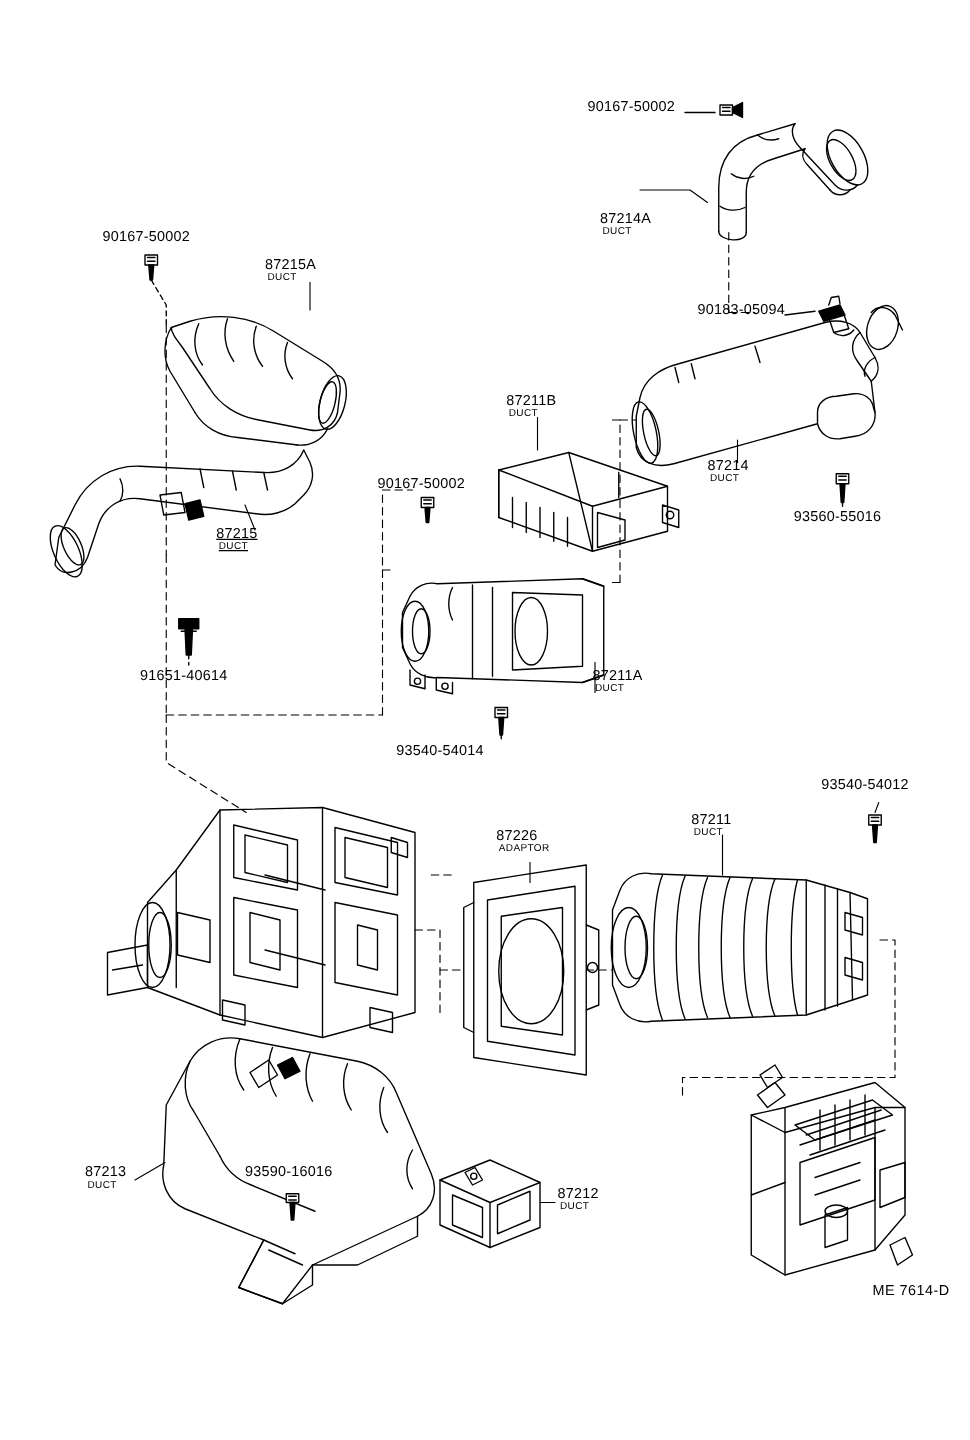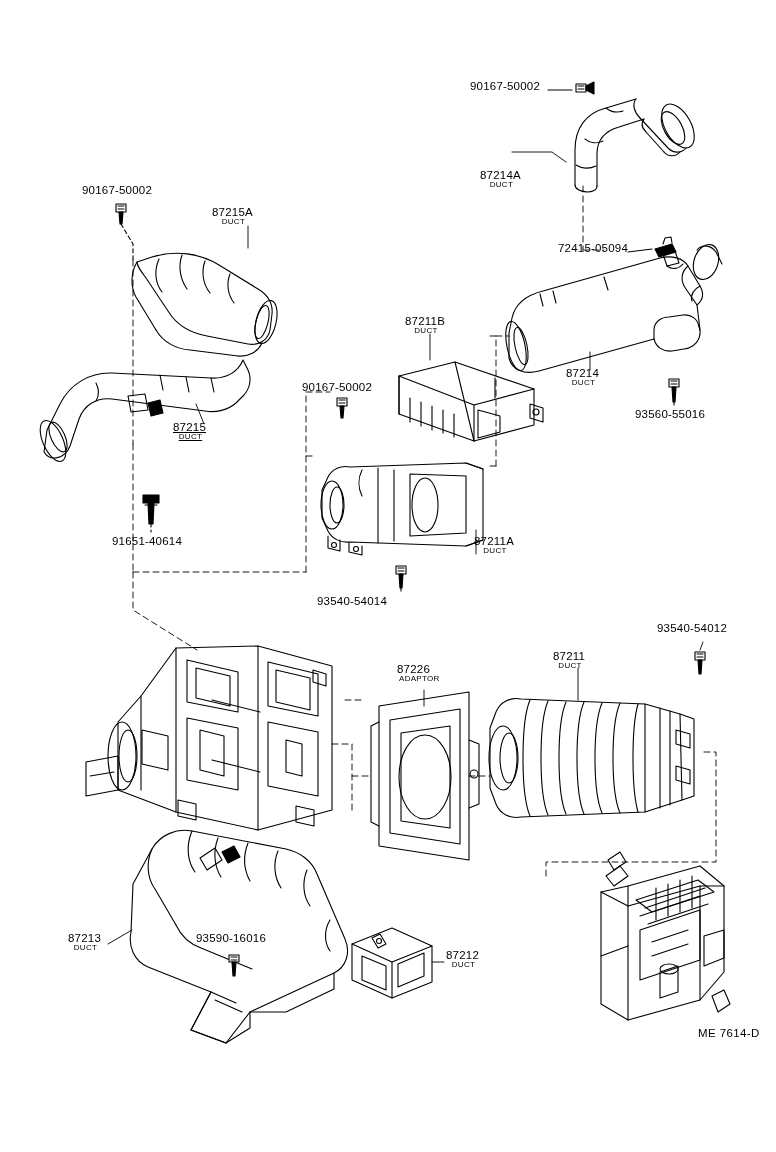--- a/index.html
+++ b/index.html
@@ -23,21 +23,20 @@
     color: #000000;
     letter-spacing: 0.2px;
     white-space: nowrap;
     line-height: 1.08;
   }
   .label .sub {
     display: block;
     font-size: 8px;
     letter-spacing: 0.3px;
     padding-left: 2px;
-    text-align: center;
   }
   .diagram-svg {
     position: absolute;
     left: 0;
     top: 0;
     width: 776px;
     height: 1152px;
   }
   .footer-code {
     position: absolute;
@@ -360,21 +359,21 @@
   <div class="label" style="left:82px; top:184px;">
     <span>90167-50002</span>
   </div>
 
   <div class="label" style="left:212px; top:206px;">
     <span>87215A</span>
     <span class="sub">DUCT</span>
   </div>
 
   <div class="label" style="left:558px; top:242px;">
-    <span>72415-05094</span>
+    <span>90183-05094</span>
   </div>
 
   <div class="label" style="left:405px; top:315px;">
     <span>87211B</span>
     <span class="sub">DUCT</span>
   </div>
 
   <div class="label" style="left:566px; top:367px;">
     <span>87214</span>
     <span class="sub">DUCT</span>

